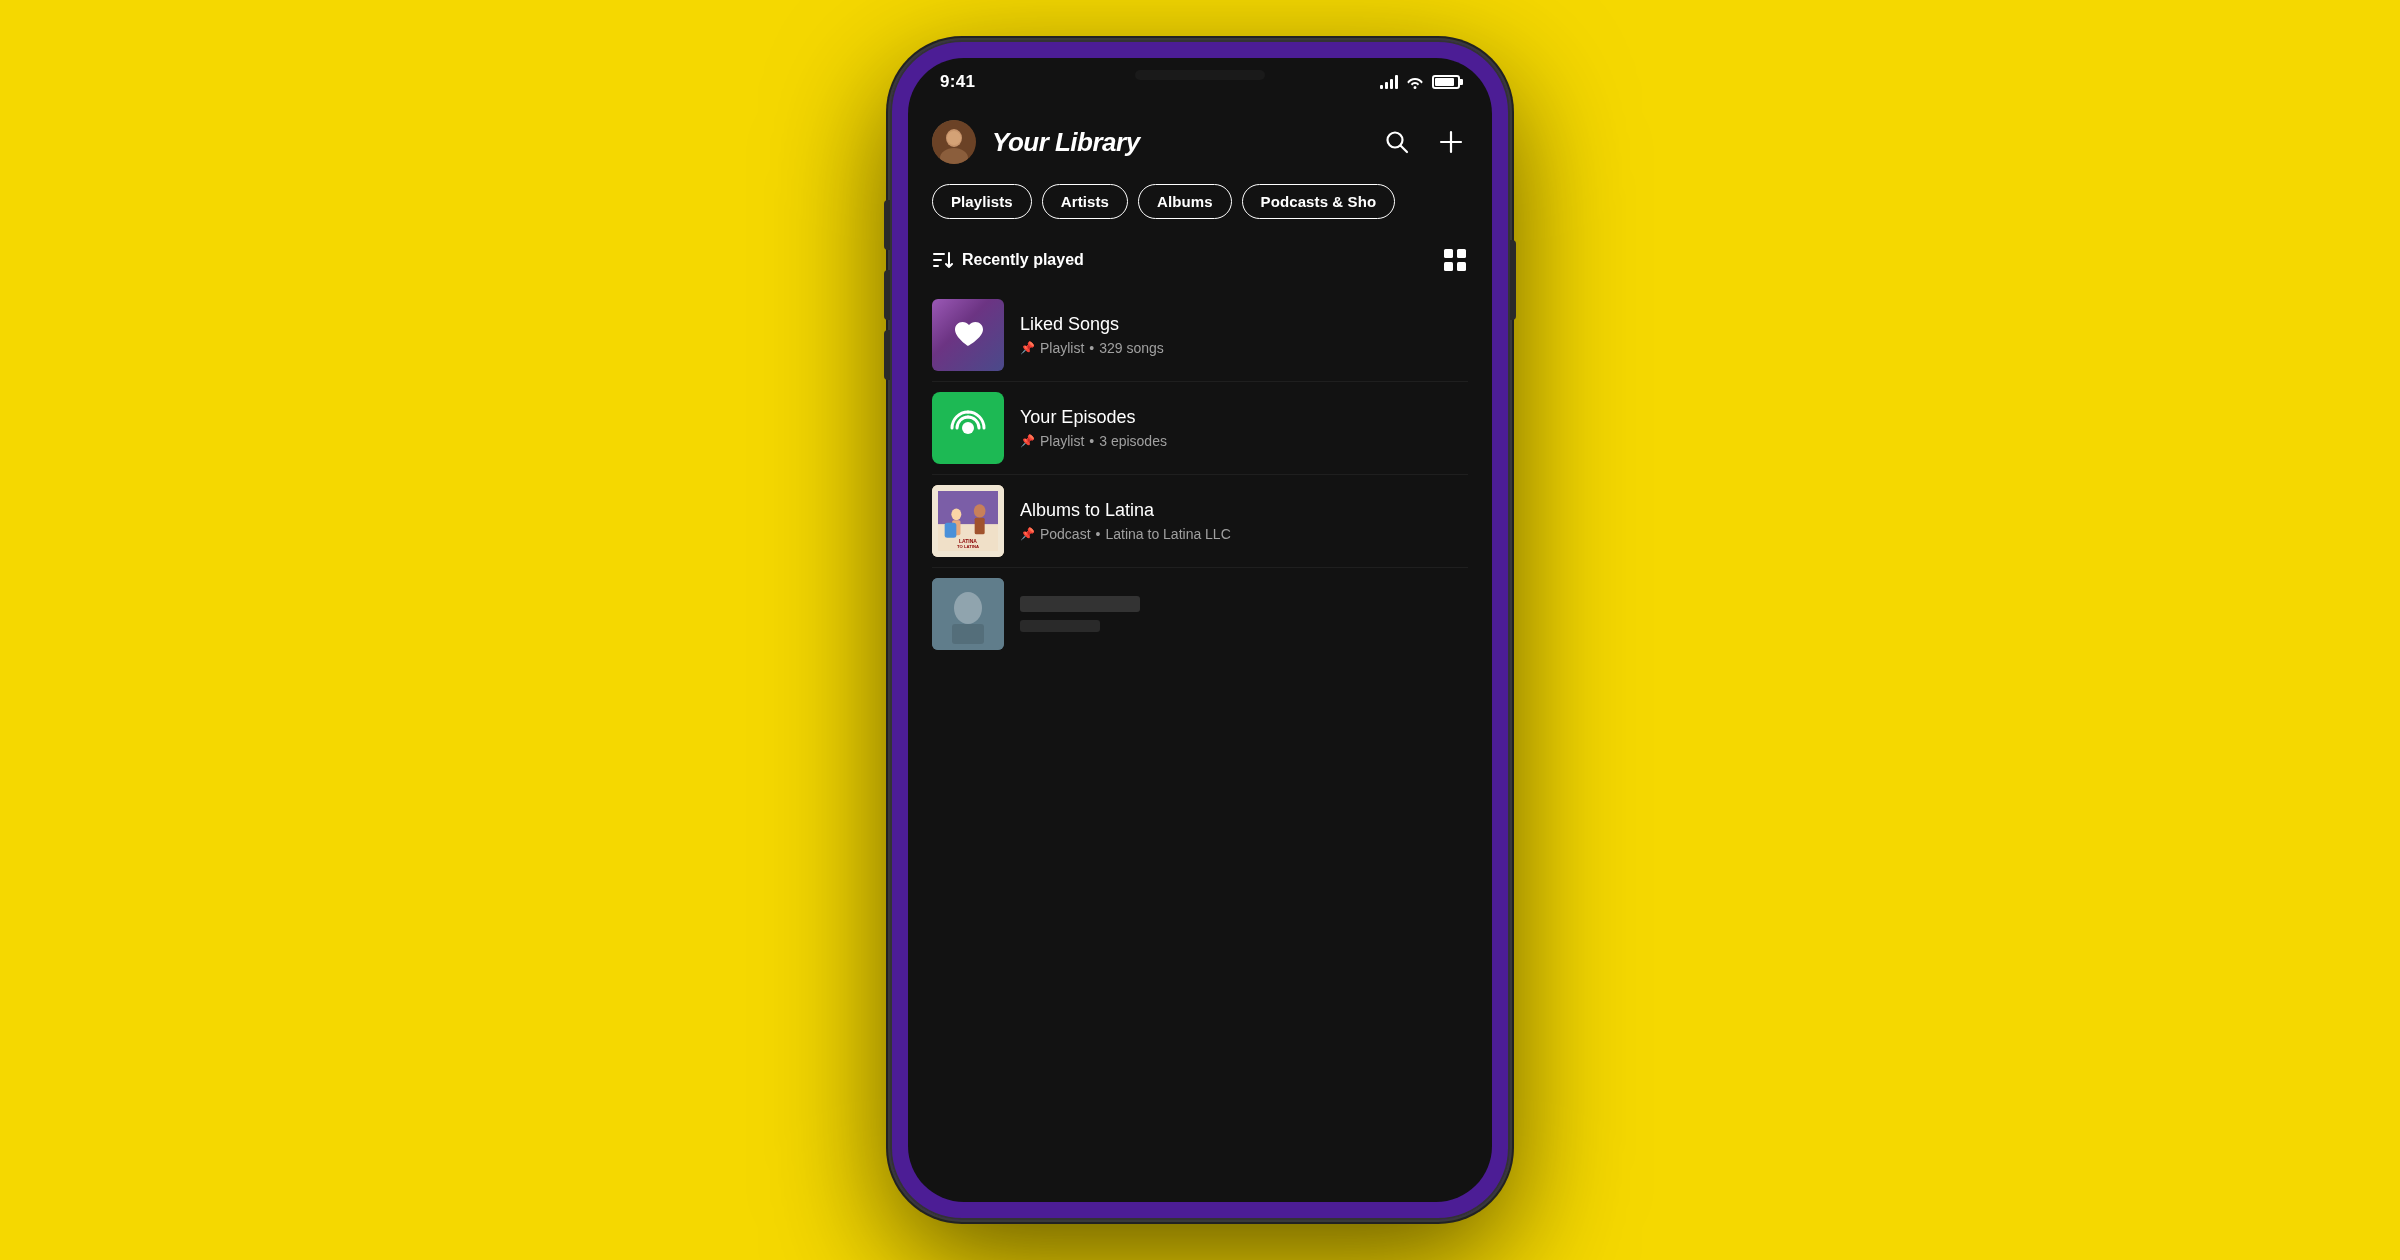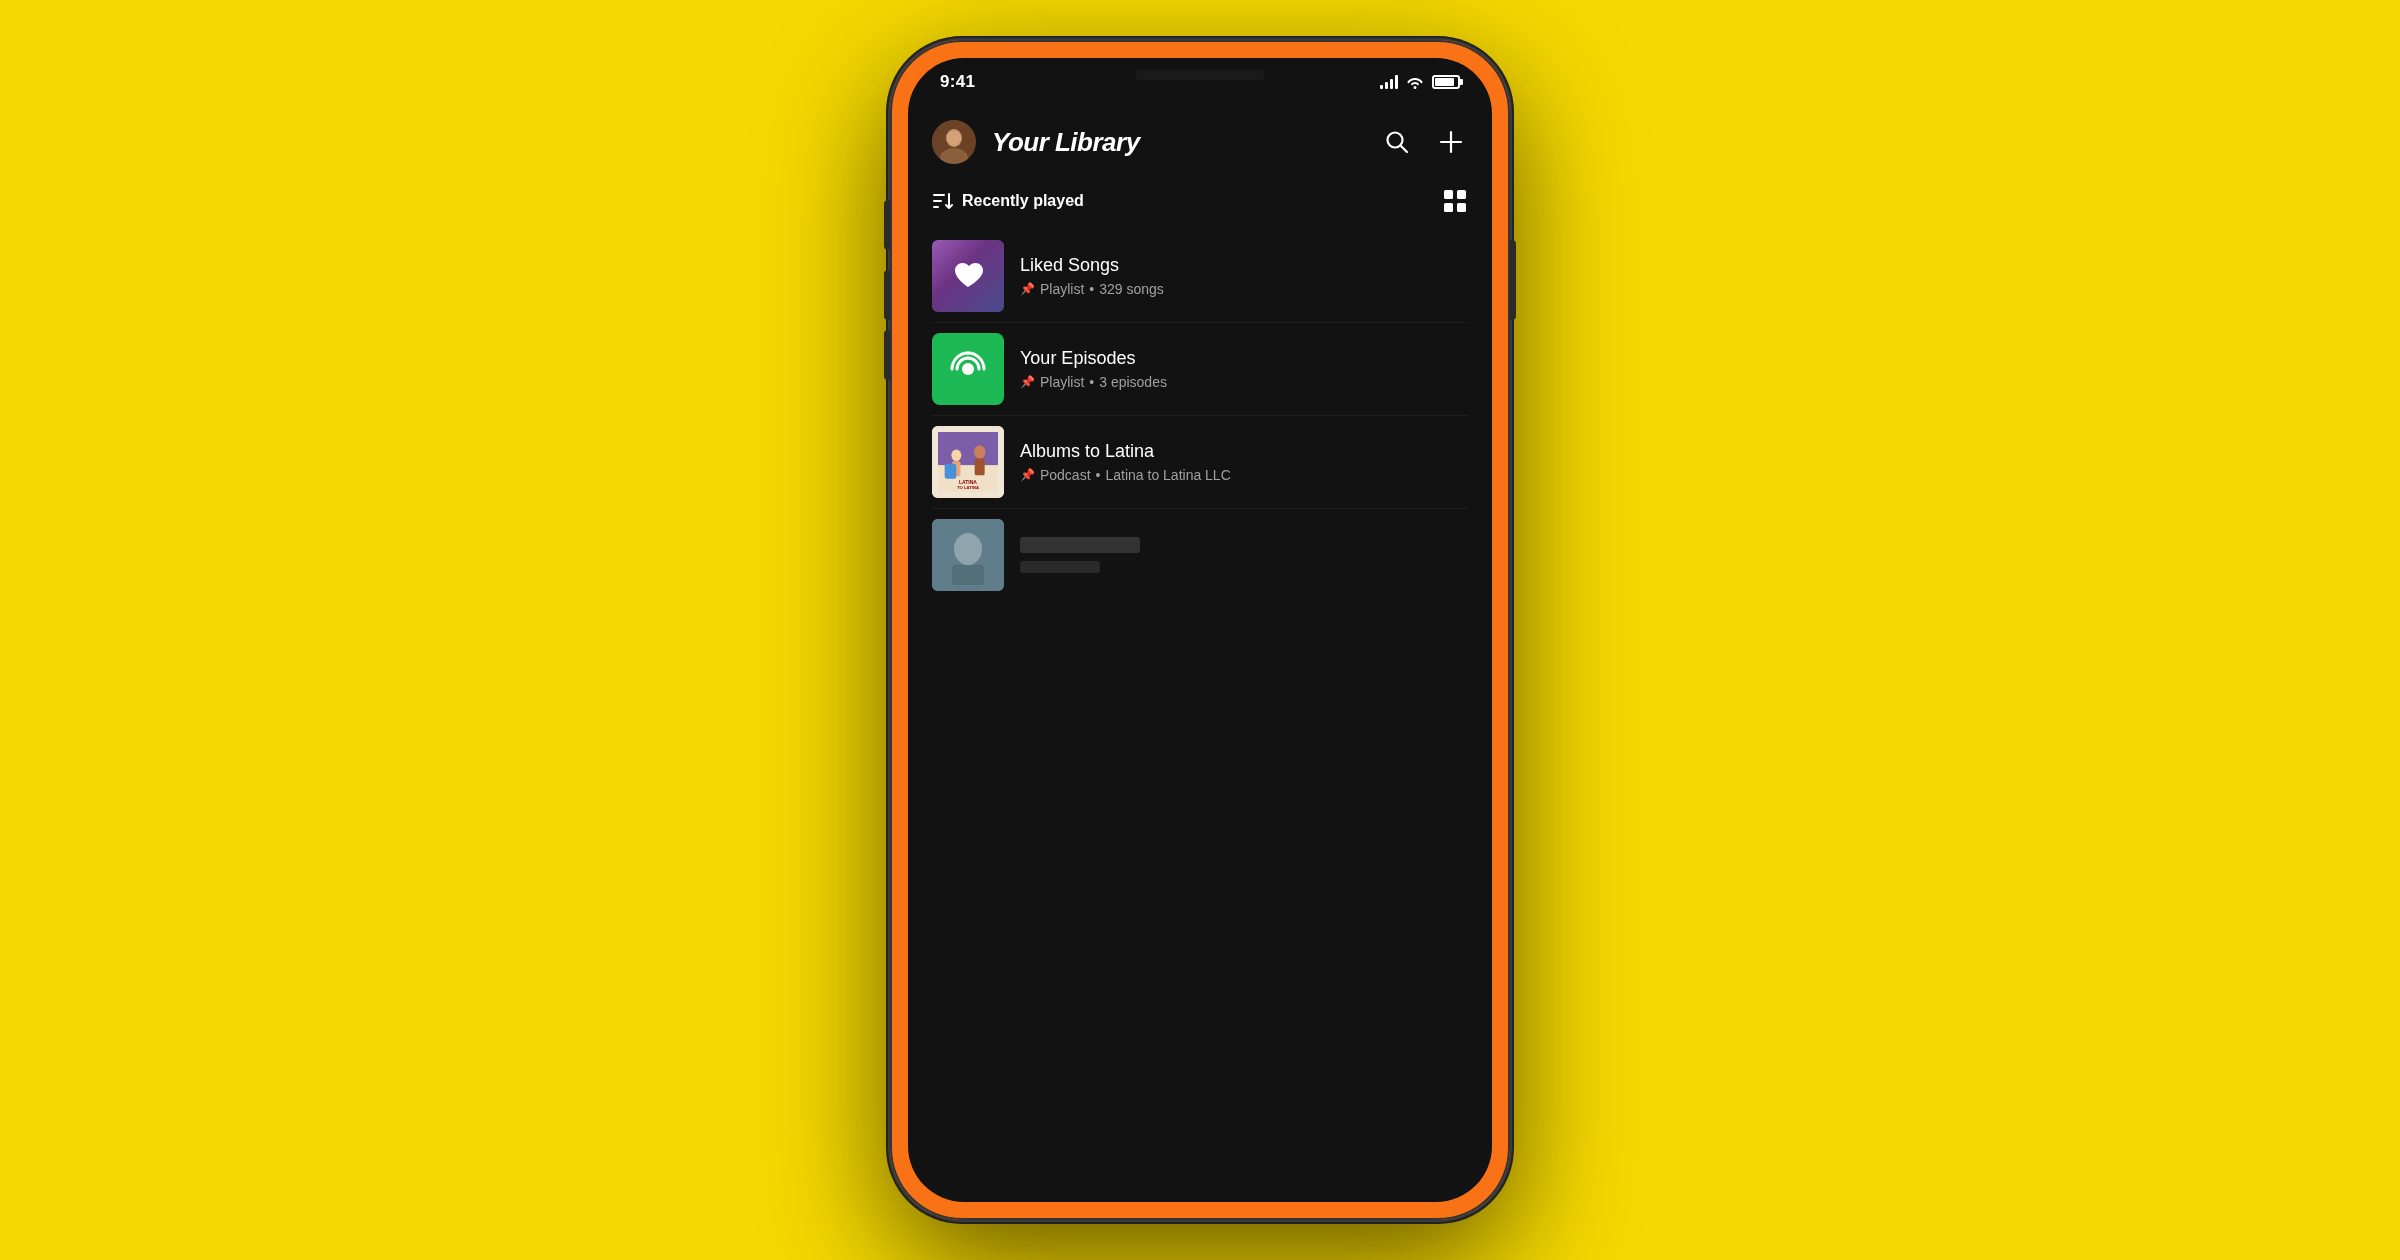--- a/index.html
+++ b/index.html
@@ -18,21 +18,21 @@
     .phone-wrapper {
       position: relative;
       width: 620px;
       height: 1180px;
     }
 
     
     .phone-shell {
       position: absolute;
       inset: 0;
-      background: #f97316;
+      background: #4c1d95;
       border-radius: 72px;
       box-shadow:
         0 0 0 2px #3a3a3a,
         0 0 0 4px #222,
         0 40px 120px rgba(0,0,0,0.6),
         inset 0 0 0 2px #333;
     }
 
     
     .phone-shell::before {
@@ -433,20 +433,26 @@
             </button>
             <button class="header-btn">
               <svg width="26" height="26" viewBox="0 0 26 26" fill="none" stroke="white" stroke-width="2.2" stroke-linecap="round">
                 <line x1="13" y1="3" x2="13" y2="23"></line>
                 <line x1="3" y1="13" x2="23" y2="13"></line>
               </svg>
             </button>
           </div>
         </div>
 
+        <div class="filter-row">
+          <button class="filter-pill">Playlists</button>
+          <button class="filter-pill">Artists</button>
+          <button class="filter-pill">Albums</button>
+          <button class="filter-pill">Podcasts &amp; Sho</button>
+        </div>
 
         <div class="sort-row">
           <button class="sort-btn">
             <span class="sort-arrows">
               <svg width="22" height="18" viewBox="0 0 22 18" fill="white">
                 <path d="M2 3h10M2 9h7M2 15h4" stroke="white" stroke-width="2" stroke-linecap="round"></path>
                 <path d="M17 2v14M17 16l-3-3M17 16l3-3" stroke="white" stroke-width="2" stroke-linecap="round" stroke-linejoin="round"></path>
               </svg>
             </span>
             <span class="sort-label">Recently played</span>

